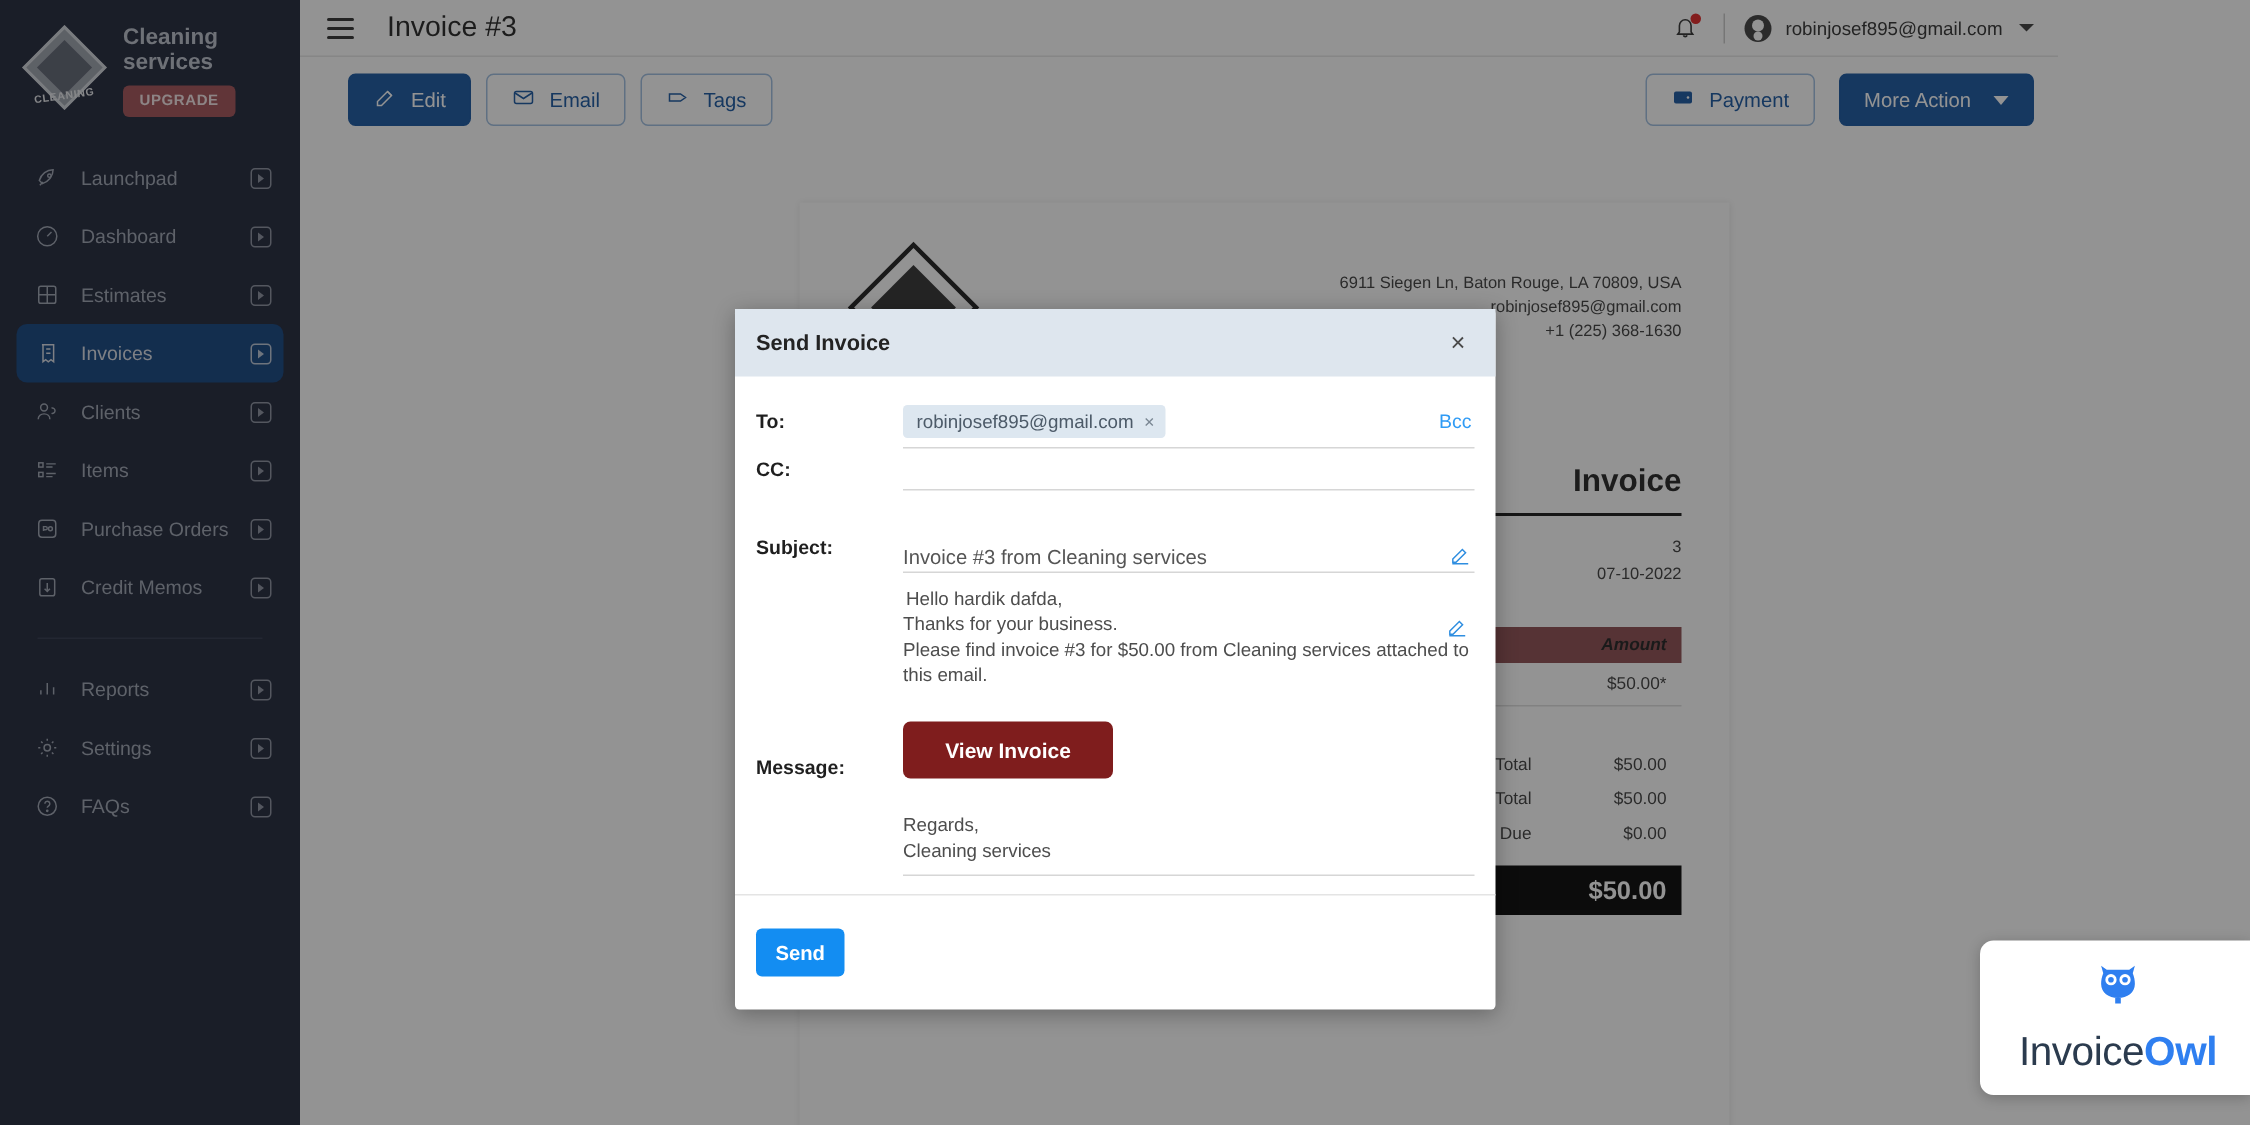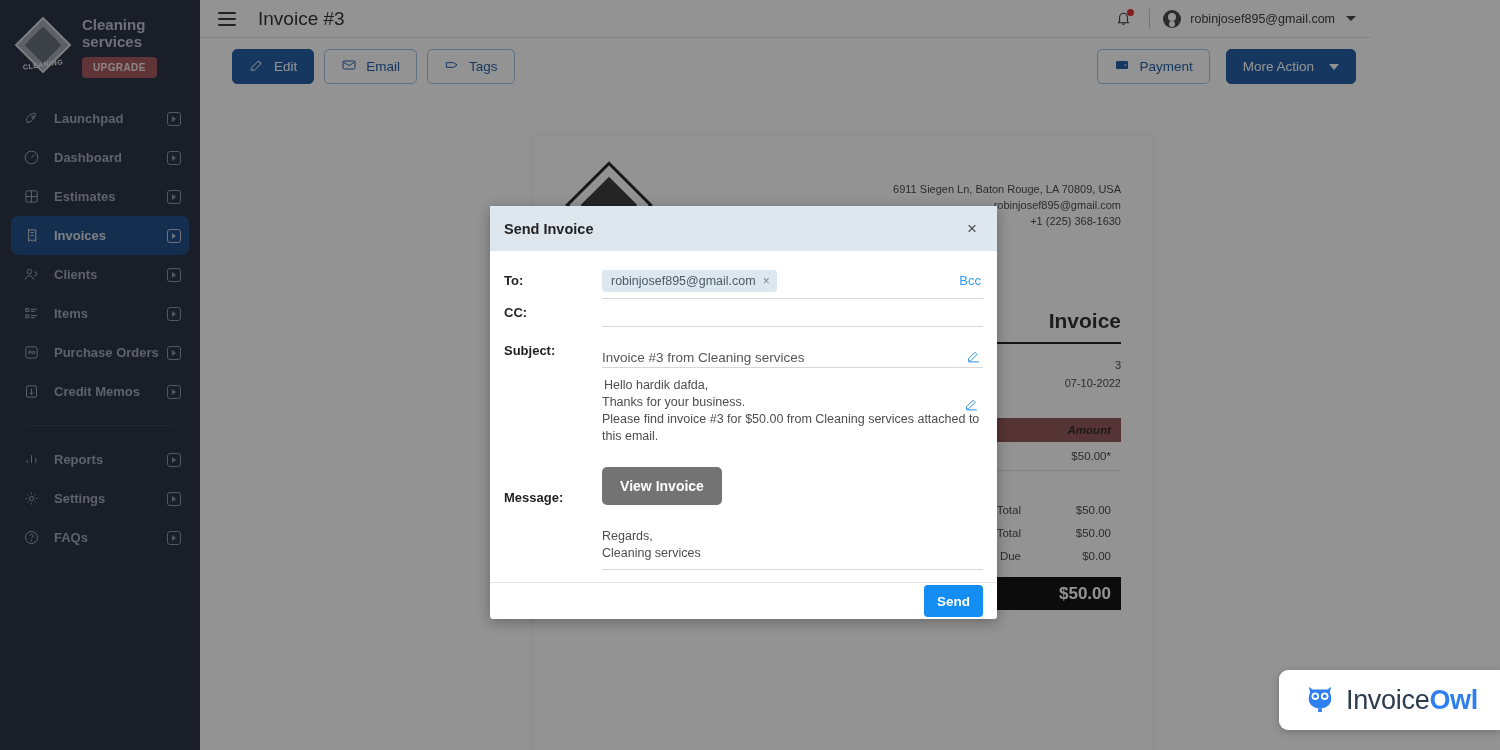--- a/index.html
+++ b/index.html
@@ -64,21 +64,21 @@
     height: 39px; padding: 0 8px 0 10px;
     border-radius: 7px; cursor: pointer;
     color: #9ba2b0;
   }
   .nav-item.active { background: #0f407d; color: #d7dce5; }
   .nav-ico {
     width: 20px; height: 20px; flex: 0 0 20px;
     display: flex; align-items: center; justify-content: center;
   }
   .nav-ico svg { width: 17px; height: 17px; stroke: currentColor; fill: none; stroke-width: 1.4; }
-  .nav-label { flex: 1; font-size: 13px; padding-left: 13px; white-space: nowrap; font-weight: bold; }
+  .nav-label { flex: 1; font-size: 13px; padding-left: 13px; white-space: nowrap; }
   .nav-arrow {
     width: 14px; height: 14px; flex: 0 0 14px;
     border: 1px solid currentColor; border-radius: 3px;
     display: flex; align-items: center; justify-content: center;
     opacity: .85;
   }
   .nav-arrow::after {
     content: ""; width: 0; height: 0;
     border-left: 4px solid currentColor;
     border-top: 3px solid transparent;
@@ -259,43 +259,44 @@
   }
   .pencil svg { width:17px;height:17px;stroke:#2f8ee0;fill:none;stroke-width:1.4;}
   .msg-block { position:relative; padding-top: 6px; }
   .msg-pencil { position:absolute; right: 2px; top: 26px; }
   .msg-line { font-size: 12.5px; color:#4d4d4d; line-height: 17px; }
   .msg-greet { padding: 3px 0 0 2px; }
   .msg-p { }
   .view-invoice {
     display:inline-flex;align-items:center;justify-content:center;
     margin-top: 22px; margin-left: 0;
-    background:#737373; color:#fff; font-size:14px; font-weight:700;
-    width: 120px; height: 38px; border-radius:5px; border:none; cursor:pointer;
+    background:#7f1d1d; color:#fff; font-size:14px; font-weight:700;
+    width: 140px; height: 38px; border-radius:5px; border:none; cursor:pointer;
     font-family:"Liberation Sans",sans-serif;
   }
   .regards { margin-top: 23px; }
   .msg-underline { border-bottom:1px solid #d6d6d6; margin-top: 7px; }
   .modal-foot {
-    border-top: 1px solid #e4e4e4; padding: 2px 14px;
-    display:flex; justify-content:flex-end;
+    border-top: 1px solid #e4e4e4; padding: 22px 14px;
+    display:flex; 
   }
   .send-btn {
     background:#138df2; color:#fff; font-size:13.5px; font-weight:700;
     border:none; border-radius:4px; width:59px;height:32px; cursor:pointer;
     font-family:"Liberation Sans",sans-serif;
   }
 
   
   .owl-widget {
     position:absolute; right: 0px; bottom: 20px; z-index: 60;
     background:#fff; border-radius: 9px 0 0 9px;
     box-shadow: 0 2px 9px rgba(0,0,0,.22);
     display:flex; align-items:center; gap: 11px;
     padding: 13px 22px 13px 26px;
+    flex-direction: column;
   }
   .owl-widget svg { width: 30px; height: 30px; }
   .owl-text { font-size: 27px; letter-spacing:-.3px; }
   .owl-text .a { color:#2b3b4e; }
   .owl-text .b { color:#2f7ff0; font-weight:700; }
 </style>
 </head>
 <body>
 
 <div id="app">
@@ -575,21 +576,21 @@
         </div>
       </div>
 
       <div class="frow">
         <div class="flabel">CC:</div>
         <div class="fctl">
           <div class="cc-line underline"></div>
         </div>
       </div>
 
-      <div class="frow" style="margin-top:10px;">
+      <div class="frow" style="margin-top:24px;">
         <div class="flabel">Subject:</div>
         <div class="fctl">
           <div class="subj-line underline">
             <span class="subj-text">Invoice #3 from Cleaning services</span>
             <span class="pencil">
               <svg viewBox="0 0 24 24">
                   <path d="M5 16.5l9-9 3 3-9 9H5v-3z"></path>
                   <path d="M4.5 21h15"></path>
                 </svg>
             </span>

